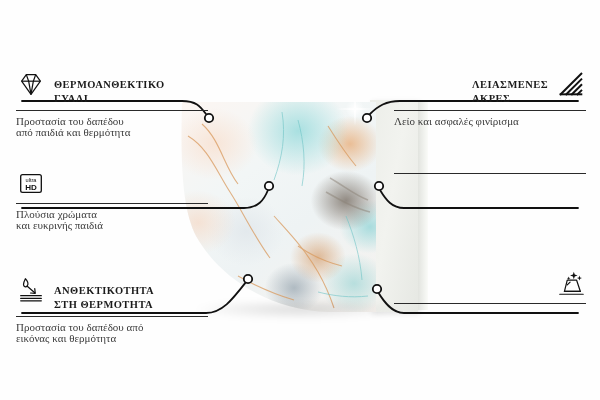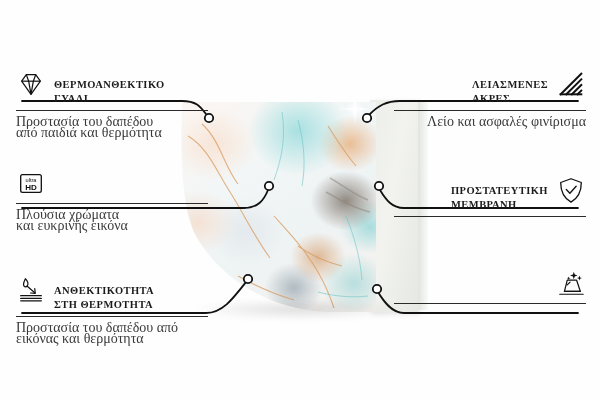--- a/index.html
+++ b/index.html
@@ -79,23 +79,23 @@
     font-family:"Liberation Serif", serif;
     font-size:10.5px; font-weight:700; letter-spacing:.45px;
     color:#1b1b1b; line-height:13.5px; text-transform:uppercase;
     white-space:pre-line;
     margin-top:16px;
   }
   .feat.right .title { text-align:left; }
   .rule { height:1px; background:#2a2a2a; margin:5px 0 5px; width:100%; }
   .desc {
     font-family:"Liberation Serif", serif;
-    font-size:14px; color:#3a3a3a; line-height:11.4px; white-space:pre-line;
-  }
-  .feat.right .desc { text-align:right; }
+    font-size:11px; color:#3a3a3a; line-height:11.4px; white-space:pre-line;
+  }
+  .feat.right .desc { text-align:left; }
 
   .f-l1 { left:16px; top:62px; }
   .f-l2 { left:16px; top:168px; }
   .f-l3 { left:16px; top:268px; }
   .f-r1 { right:14px; top:62px; }
   .f-r2 { right:14px; top:168px; }
   .f-r3 { right:14px; top:268px; }
 
   
   .connectors { position:absolute; inset:0; pointer-events:none; }
@@ -176,21 +176,21 @@
   <div class="feat left f-l2">
     <div class="head">
       <svg class="ico" viewBox="0 0 32 32">
         <rect x="5" y="7" width="22" height="19" rx="2" fill="none" stroke="#111" stroke-width="1.4"></rect>
         <text x="16" y="15.4" text-anchor="middle" font-family="Liberation Sans, sans-serif" font-size="6" fill="#111">ultra</text>
         <text x="16" y="23.2" text-anchor="middle" font-family="Liberation Sans, sans-serif" font-size="8.6" font-weight="bold" fill="#111">HD</text>
       </svg>
     </div>
     <div class="rule"></div>
     <div class="desc">Πλούσια χρώματα
-και ευκρινής εικόνα</div>
+και ευκρινής παιδιά</div>
   </div>
 
   <div class="feat left f-l3">
     <div class="head">
       <svg class="ico" viewBox="0 0 32 32">
         <g fill="none" stroke="#111" stroke-width="1.3" stroke-linecap="round" stroke-linejoin="round">
           <path d="M10,4 C13,7 13.5,9.5 12,11.5 C10.5,13.5 8,12.5 8,10 C8,8 9,6 10,4 Z"></path>
           <path d="M12,12 L20,19"></path>
           <path d="M20,14.5 L20.5,19.5 L15.5,19.2"></path>
           <path d="M5,22 L27,22"></path>
@@ -218,30 +218,20 @@
             <path d="M23,27 L27,23"></path>
           <path d="M5,27 L27,27"></path>
         </g>
       </svg>
     </div>
     <div class="rule"></div>
     <div class="desc">Λείο και ασφαλές φινίρισμα</div>
   </div>
 
   <div class="feat right f-r2">
-    <div class="head">
-      <div class="title">ΠΡΟΣΤΑΤΕΥΤΙΚΗ
-ΜΕΜΒΡΑΝΗ</div>
-      <svg class="ico" viewBox="0 0 32 32">
-        <g fill="none" stroke="#111" stroke-width="1.4" stroke-linejoin="round" stroke-linecap="round">
-          <path d="M16,4 L27,8 C27,18 23,25 16,29 C9,25 5,18 5,8 Z"></path>
-          <path d="M11,15.5 L14.8,19.5 L21.5,12"></path>
-        </g>
-      </svg>
-    </div>
     <div class="rule"></div>
   </div>
 
   <div class="feat right f-r3">
     <div class="head">
       <svg class="ico" viewBox="0 0 32 32">
         <g fill="none" stroke="#111" stroke-width="1.3" stroke-linejoin="round" stroke-linecap="round">
           <path d="M9,25 L12,13 L22,13 L26,25 Z"></path>
           <path d="M9,25 L26,25"></path>
           <path d="M12,18 L15,15"></path>

